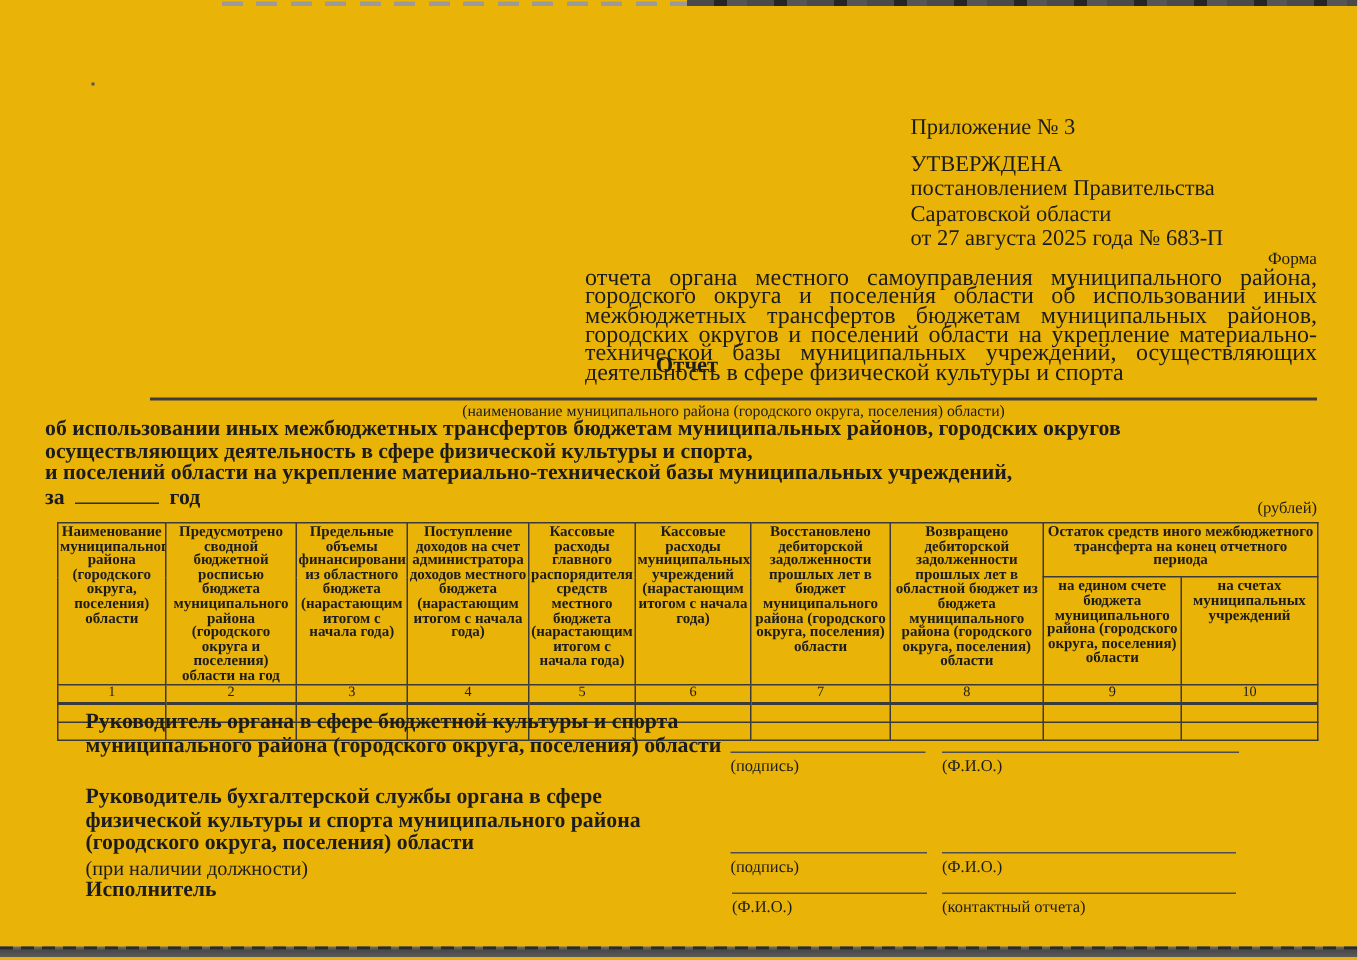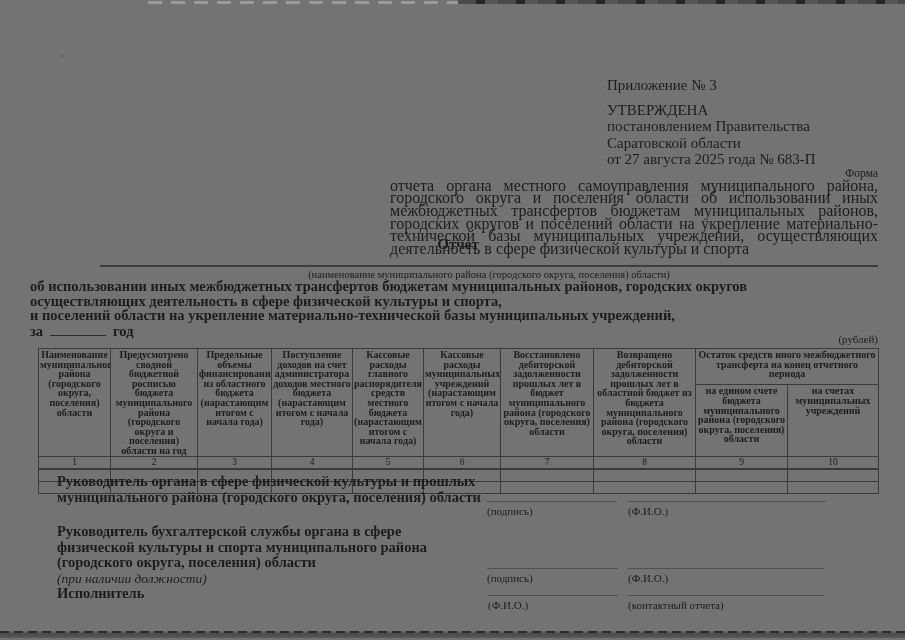--- a/index.html
+++ b/index.html
@@ -1,18 +1,18 @@
 <!DOCTYPE html>
 <html><head>
 <meta charset="utf-8">
 <style>
   html,body { margin:0; padding:0; background:#e8e8e8; }
   .page {
     position:relative; width:905px; height:640px; margin:0 auto;
-    background:#737373; overflow:hidden;
+    background:#eab308; overflow:hidden;
     font-family:"Liberation Serif", serif; color:#1c1c1c;
   }
   
   .scan-top-light { position:absolute; left:148px; top:1px; width:310px; height:3px;
     background:repeating-linear-gradient(90deg,#9a9a9a 0 14px, transparent 14px 23px); }
   .scan-top-dark { position:absolute; left:458px; top:0; width:447px; height:4px;
     background:repeating-linear-gradient(90deg,#4a4a4a 0 18px,#262626 18px 27px, #555 27px 40px); }
   .scan-bottom { position:absolute; left:0; top:631px; width:905px; height:7px;
     background:linear-gradient(180deg,#6e6e6e 0,#4a4a4a 40%,#5a5a5a 100%); }
   .scan-bottom:before { content:""; position:absolute; left:0; top:0; width:100%; height:2px;
@@ -50,21 +50,21 @@
   .report-table th { font-size:10px; line-height:9.6px; font-weight:bold;
     text-align:center; vertical-align:top; }
   .hrow1 { height:26px; }
   .hrow2 th { height:58px; }
   .numrow td { height:11px; font-size:9.5px; line-height:10px; text-align:center;
     vertical-align:middle; padding:0; border-bottom:2px solid #3a3a3a; }
   .datarow td { height:10px; }
 
   
   .sig-label { position:absolute; left:57px; font-weight:bold; font-size:14.5px; line-height:15.6px; }
-  .sig-note { font-weight:normal; font-size:13.5px;font-style:italic; }
+  .sig-note { font-weight:normal; font-size:13.5px; }
   .sline { position:absolute; height:0; border-bottom:1.5px solid #4f4f4f; }
   .scap { position:absolute; font-size:11px; line-height:12px; }
 </style>
 </head>
 <body>
 
 <div class="page">
 
   <div class="scan-top-light"></div>
   <div class="scan-top-dark"></div>
@@ -158,21 +158,21 @@
           <td></td>
         <td></td>
           <td></td>
         <td></td>
           <td></td>
       </tr>
     </tbody>
   </table>
 
   <div class="sig-label" style="top:474px;">
-    <div>Руководитель органа в сфере физической культуры и прошлых</div>
+    <div>Руководитель органа в сфере бюджетной культуры и спорта</div>
     <div>муниципального района (городского округа, поселения) области</div>
   </div>
   <div class="sline" style="left:487px; top:501px; width:130px;"></div>
   <div class="sline" style="left:628px; top:501px; width:198px;"></div>
   <div class="scap" style="left:487px; top:505px; width:130px;">(подпись)</div>
   <div class="scap" style="left:628px; top:505px; width:198px;">(Ф.И.О.)</div>
 
   <div class="sig-label" style="top:524px;">
     <div>Руководитель бухгалтерской службы органа в сфере</div>
     <div>физической культуры и спорта муниципального района</div>

